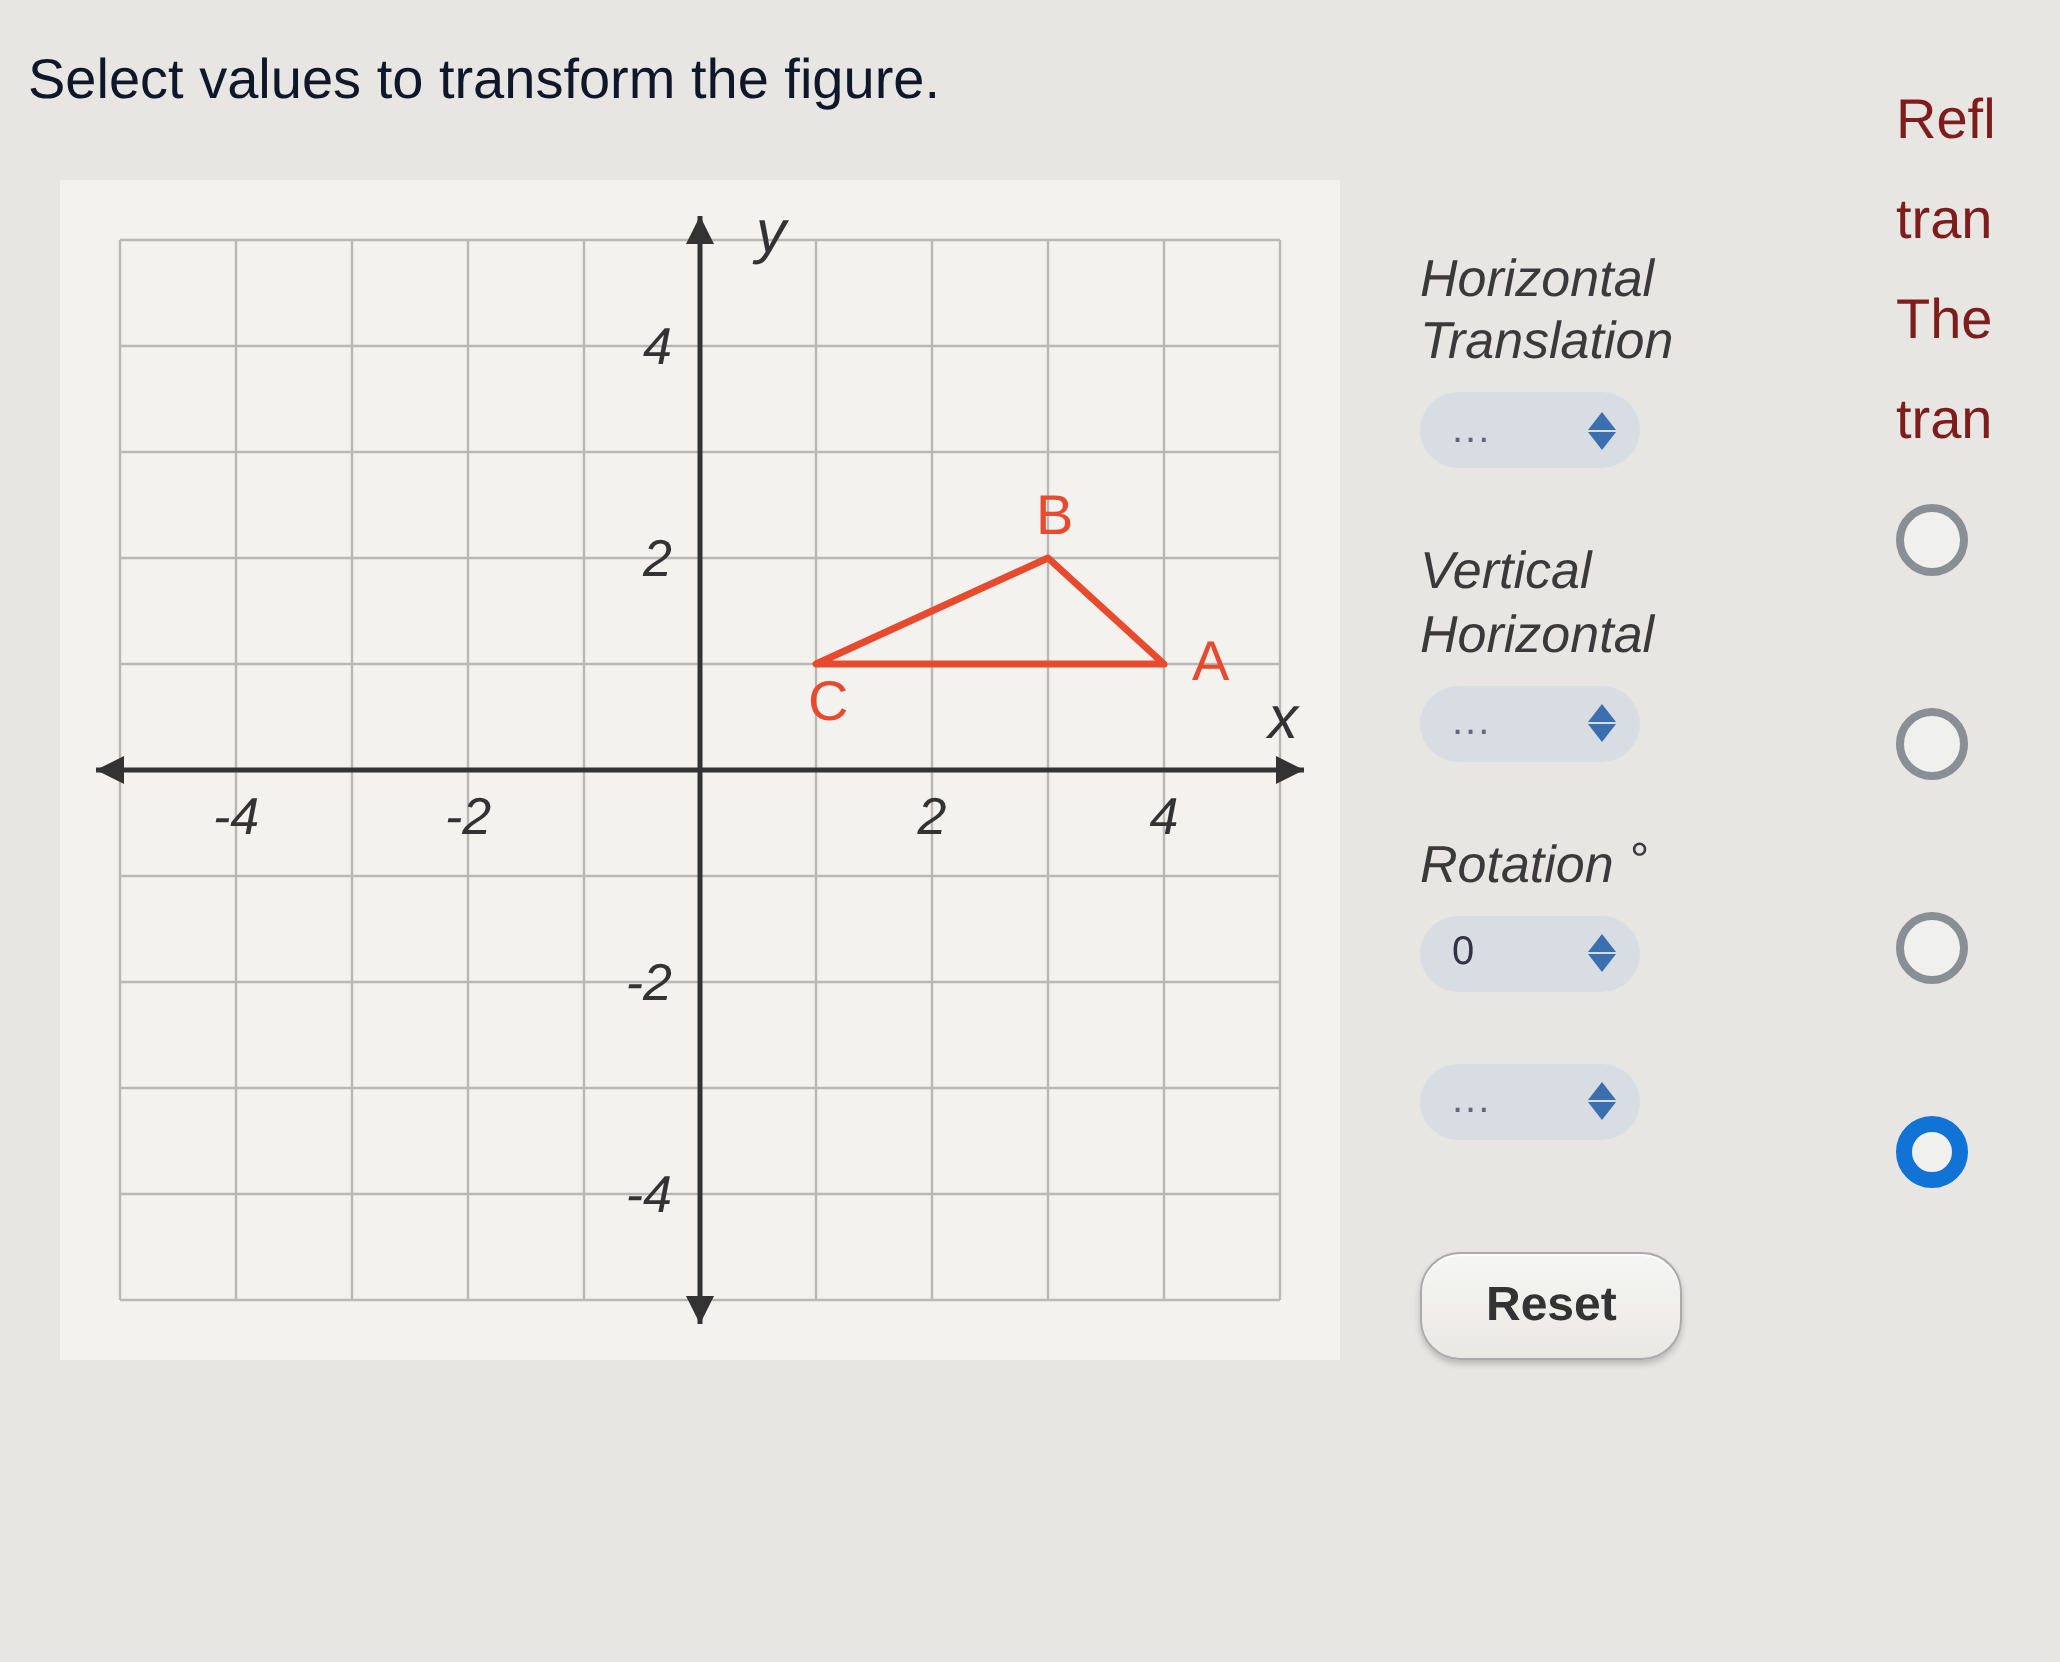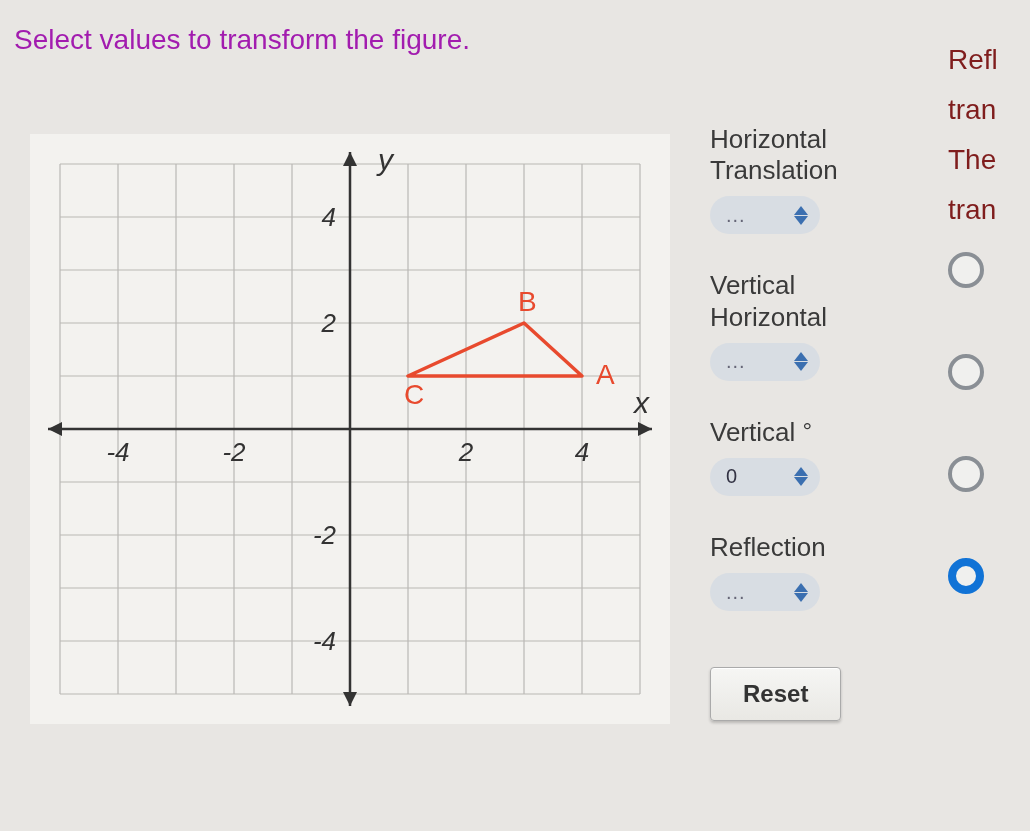--- a/index.html
+++ b/index.html
@@ -16,22 +16,22 @@
       display: flex;
       padding: 24px 0 0 10px;
       gap: 20px;
       height: 100%;
     }
     .main-col {
       flex: 0 0 680px;
     }
     .instruction {
       font-size: 28px;
-      color: #a21caf;
-      margin-bottom: 78px;
+      color: #0f172a;
+      margin-bottom: 34px;
       margin-left: 4px;
     }
     .graph-wrap {
       width: 640px;
       height: 590px;
       margin-left: 20px;
       position: relative;
       background: #f3f2ef;
     }
     .controls-col {
@@ -39,20 +39,21 @@
       padding-top: 100px;
     }
     .control-group {
       margin-bottom: 36px;
     }
     .control-label {
       font-size: 26px;
       color: #3a3a3a;
       line-height: 1.2;
       margin-bottom: 10px;
+      font-style: italic;
     }
     .stepper {
       display: inline-flex;
       align-items: center;
       background: #d8dde3;
       border-radius: 20px;
       padding: 4px 12px 4px 16px;
       min-width: 110px;
       height: 38px;
       font-size: 20px;
@@ -71,21 +72,21 @@
       line-height: 0;
       gap: 1px;
     }
     .stepper .arrows svg { display: block; }
     .reset-btn {
       display: inline-block;
       margin-top: 20px;
       padding: 12px 32px;
       background: linear-gradient(#f6f6f4, #e9e8e4);
       border: 1px solid #aaa;
-      border-radius: 4px;
+      border-radius: 20px;
       font-size: 24px;
       font-weight: bold;
       color: #333;
       box-shadow: inset 0 1px 0 #fff, 0 2px 3px rgba(0,0,0,.2);
       cursor: pointer;
     }
     .right-cut {
       flex: 0 0 90px;
       padding-top: 20px;
       padding-left: 18px;
@@ -205,38 +206,37 @@
             </svg>
           <svg width="14" height="9">
               <polygon points="0,0 14,0 7,9" fill="#3b6fb0"></polygon>
             </svg>
         </span>
       </div>
     </div>
 
     <div class="control-group">
       <div class="control-label">
-        <span>Vertical</span>
+        <span>Rotation</span>
         <span class="deg">°</span>
       </div>
       <div class="stepper">
         <span class="val" style="color:#334">0</span>
         <span class="arrows">
           <svg width="14" height="9">
               <polygon points="7,0 14,9 0,9" fill="#3b6fb0"></polygon>
             </svg>
           <svg width="14" height="9">
               <polygon points="0,0 14,0 7,9" fill="#3b6fb0"></polygon>
             </svg>
         </span>
       </div>
     </div>
 
     <div class="control-group">
-      <div class="control-label">Reflection</div>
       <div class="stepper">
         <span class="val">...</span>
         <span class="arrows">
           <svg width="14" height="9">
               <polygon points="7,0 14,9 0,9" fill="#3b6fb0"></polygon>
             </svg>
           <svg width="14" height="9">
               <polygon points="0,0 14,0 7,9" fill="#3b6fb0"></polygon>
             </svg>
         </span>

